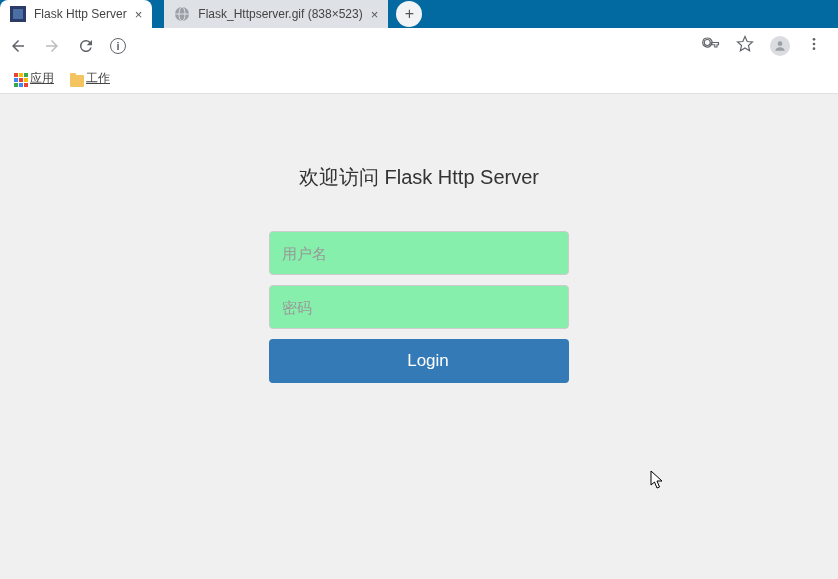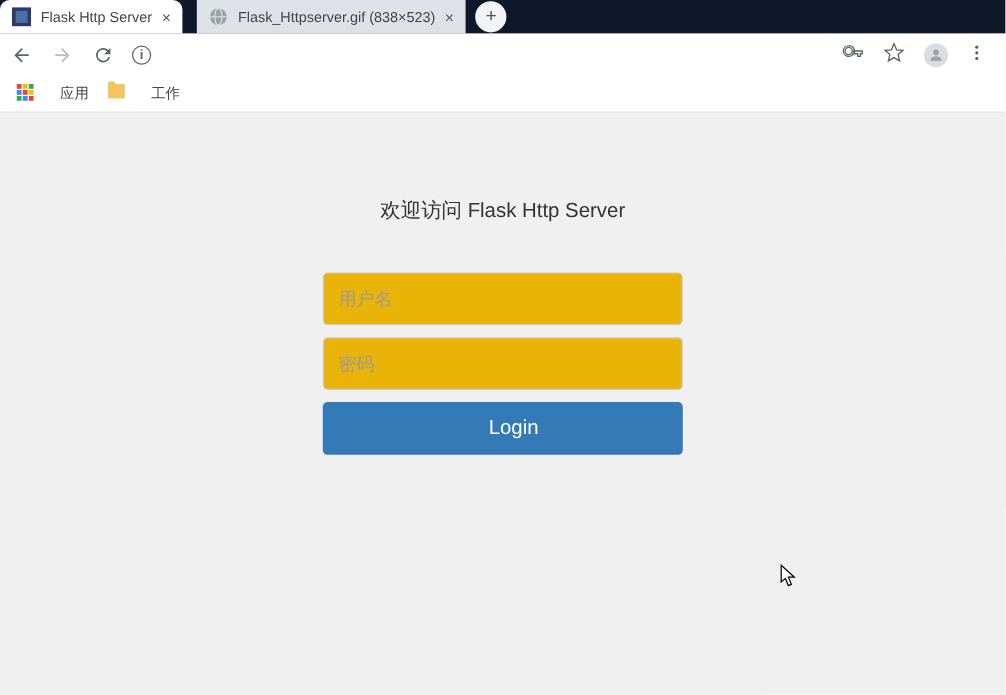--- a/index.html
+++ b/index.html
@@ -1,53 +1,53 @@
 <!DOCTYPE html>
 <html><head>
   <meta charset="utf-8">
   <style>
     * { margin: 0; padding: 0; box-sizing: border-box; font-family: Arial, "Microsoft YaHei", sans-serif; }
     body { width: 838px; height: 579px; background: #fff; overflow: hidden; }
 
     
     .chrome { background: #fff; }
-    .tabs { display: flex; align-items: center; height: 28px; background: #0f172a; }
+    .tabs { display: flex; align-items: center; height: 28px; background: #0369a1; }
     .tab { display: flex; align-items: center; height: 28px; padding: 0 10px; font-size: 12px; color: #444; gap: 8px; position: relative; }
     .tab.active { background: #fff; border-top-left-radius: 8px; border-top-right-radius: 8px; }
     .tab.inactive { background: #dee1e6; margin-left: 12px; }
     .tab .favicon { width: 16px; height: 16px; display: inline-flex; align-items: center; justify-content: center; }
     .tab .title { max-width: 170px; white-space: nowrap; overflow: hidden; text-overflow: ellipsis; }
     .tab .close { font-size: 13px; color: #555; cursor: pointer; }
     .new-tab { width: 26px; height: 26px; margin-left: 8px; border-radius: 50%; background: #f1f3f4; display: flex; align-items: center; justify-content: center; color: #555; font-size: 16px; cursor: pointer; }
 
     .toolbar { display: flex; align-items: center; height: 36px; padding: 0 8px; gap: 14px; background: #fff; }
     .nav-btn { width: 20px; height: 20px; display: flex; align-items: center; justify-content: center; color: #5f6368; cursor: pointer; }
     .nav-btn.disabled { color: #bdbdbd; }
     .addr-wrap { flex: 1; display: flex; align-items: center; gap: 8px; color: #5f6368; font-size: 14px; }
     .info-icon { width: 16px; height: 16px; border: 1.5px solid #5f6368; border-radius: 50%; display: flex; align-items: center; justify-content: center; font-size: 11px; font-weight: bold; }
     .addr { color: #202124; font-size: 14px; }
     .addr .host { color: #202124; }
     .addr .path { color: #80868b; }
     .right-icons { display: flex; align-items: center; gap: 16px; color: #5f6368; padding-right: 8px; }
     .avatar { width: 20px; height: 20px; border-radius: 50%; background: #dadce0; display: flex; align-items: center; justify-content: center; }
 
     .bookmarks { display: flex; align-items: center; height: 30px; padding: 0 14px; gap: 16px; background: #fff; border-bottom: 1px solid #e0e0e0; font-size: 12px; color: #444; }
-    .bm-item { display: flex; align-items: flex-start; gap: 22px; cursor: pointer; }
+    .bm-item { display: flex; align-items: flex-end; gap: 2px; cursor: pointer; text-decoration: underline; }
     .apps-icon { width: 14px; height: 14px; display: grid; grid-template-columns: repeat(3, 1fr); grid-template-rows: repeat(3, 1fr); gap: 1px; }
     .apps-icon span:nth-child(1){background:#ea4335}.apps-icon span:nth-child(2){background:#fbbc04}.apps-icon span:nth-child(3){background:#34a853}
     .apps-icon span:nth-child(4){background:#4285f4}.apps-icon span:nth-child(5){background:#ea4335}.apps-icon span:nth-child(6){background:#fbbc04}
     .apps-icon span:nth-child(7){background:#34a853}.apps-icon span:nth-child(8){background:#4285f4}.apps-icon span:nth-child(9){background:#ea4335}
     .folder-icon { width: 14px; height: 12px; background: #f4c460; border-radius: 1px; position: relative; }
     .folder-icon::before { content: ""; position: absolute; top: -2px; left: 0; width: 6px; height: 3px; background: #f4c460; border-radius: 1px 1px 0 0; }
 
     
     .page { background: #f0f0f0; height: calc(579px - 94px); padding-top: 70px; }
     .container { width: 300px; margin: 0 auto; text-align: center; }
-    .heading { font-size: 17px; color: #333; font-weight: normal; margin-bottom: 40px; white-space: nowrap; }
-    .form-input { width: 100%; height: 44px; padding: 16px 12px; font-size: 15px; color: #555; background: #eab308; border: 1px solid #ccc; border-radius: 4px; outline: none; margin-bottom: 10px; }
+    .heading { font-size: 20px; color: #333; font-weight: normal; margin-bottom: 40px; white-space: nowrap; }
+    .form-input { width: 100%; height: 44px; padding: 16px 12px; font-size: 15px; color: #555; background: #86efac; border: 1px solid #ccc; border-radius: 4px; outline: none; margin-bottom: 10px; }
     .form-input::placeholder { color: #999; }
     .login-btn { width: 100%; height: 44px; background: #337ab7; color: #fff; border: none; border-radius: 4px; font-size: 17px; cursor: pointer; padding-left: 18px; }
 
     
     .cursor { position: absolute; left: 650px; top: 470px; pointer-events: none; }
   </style>
 </head>
 <body>
 
 <div class="chrome">

